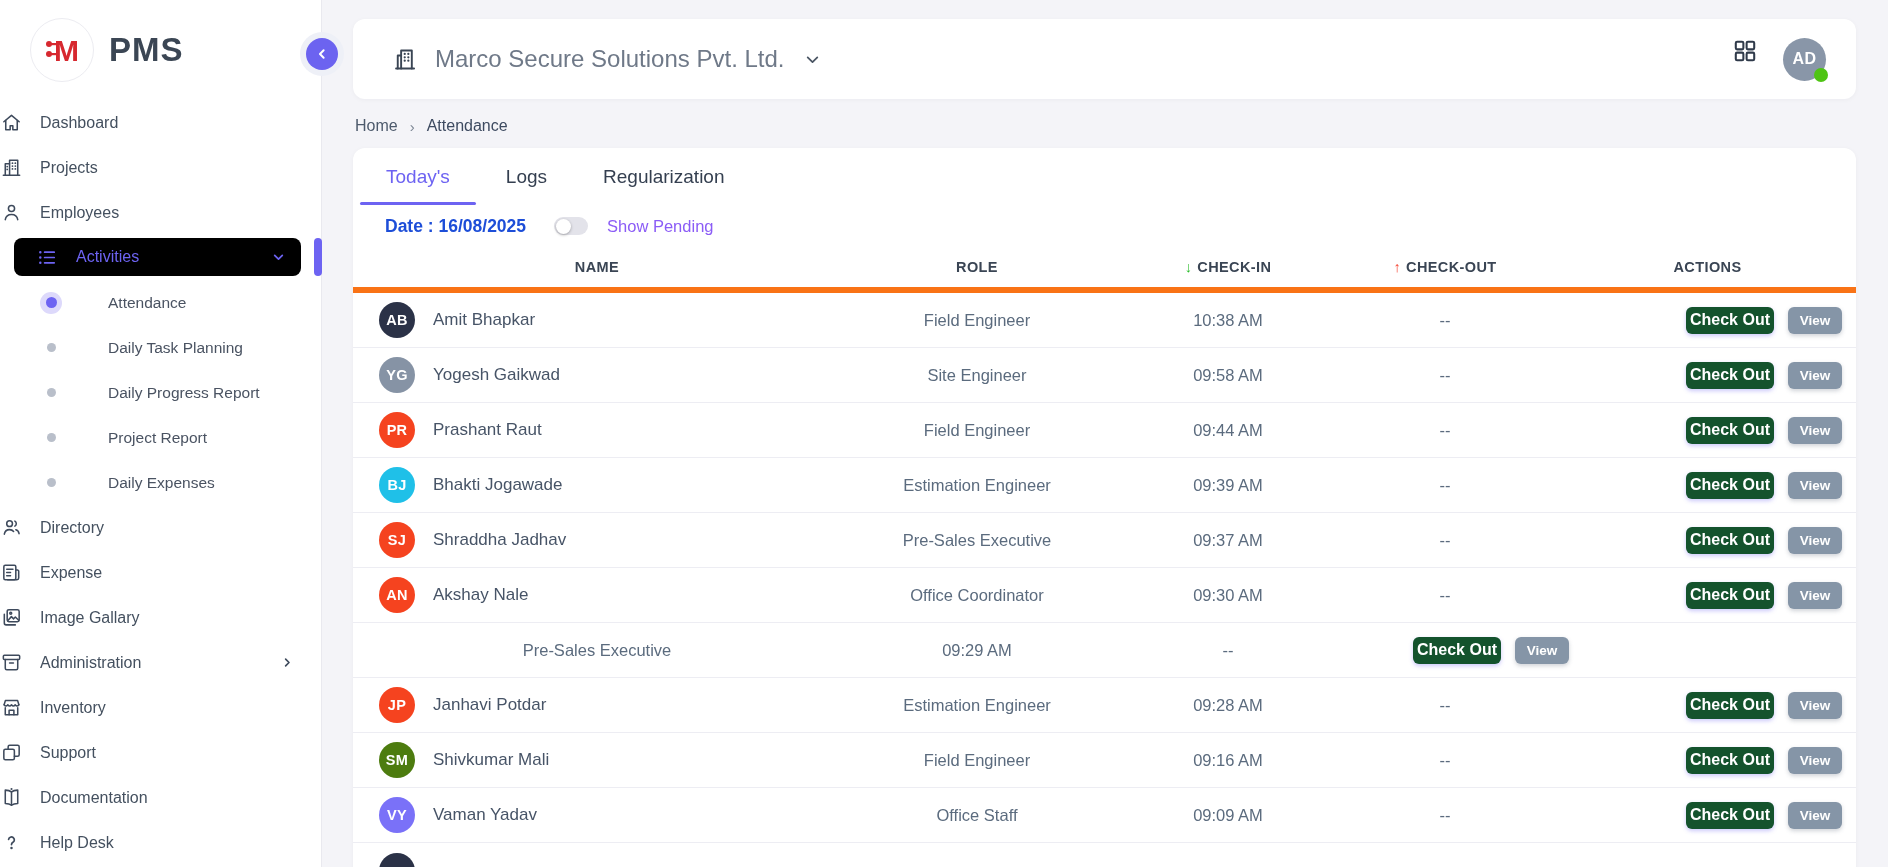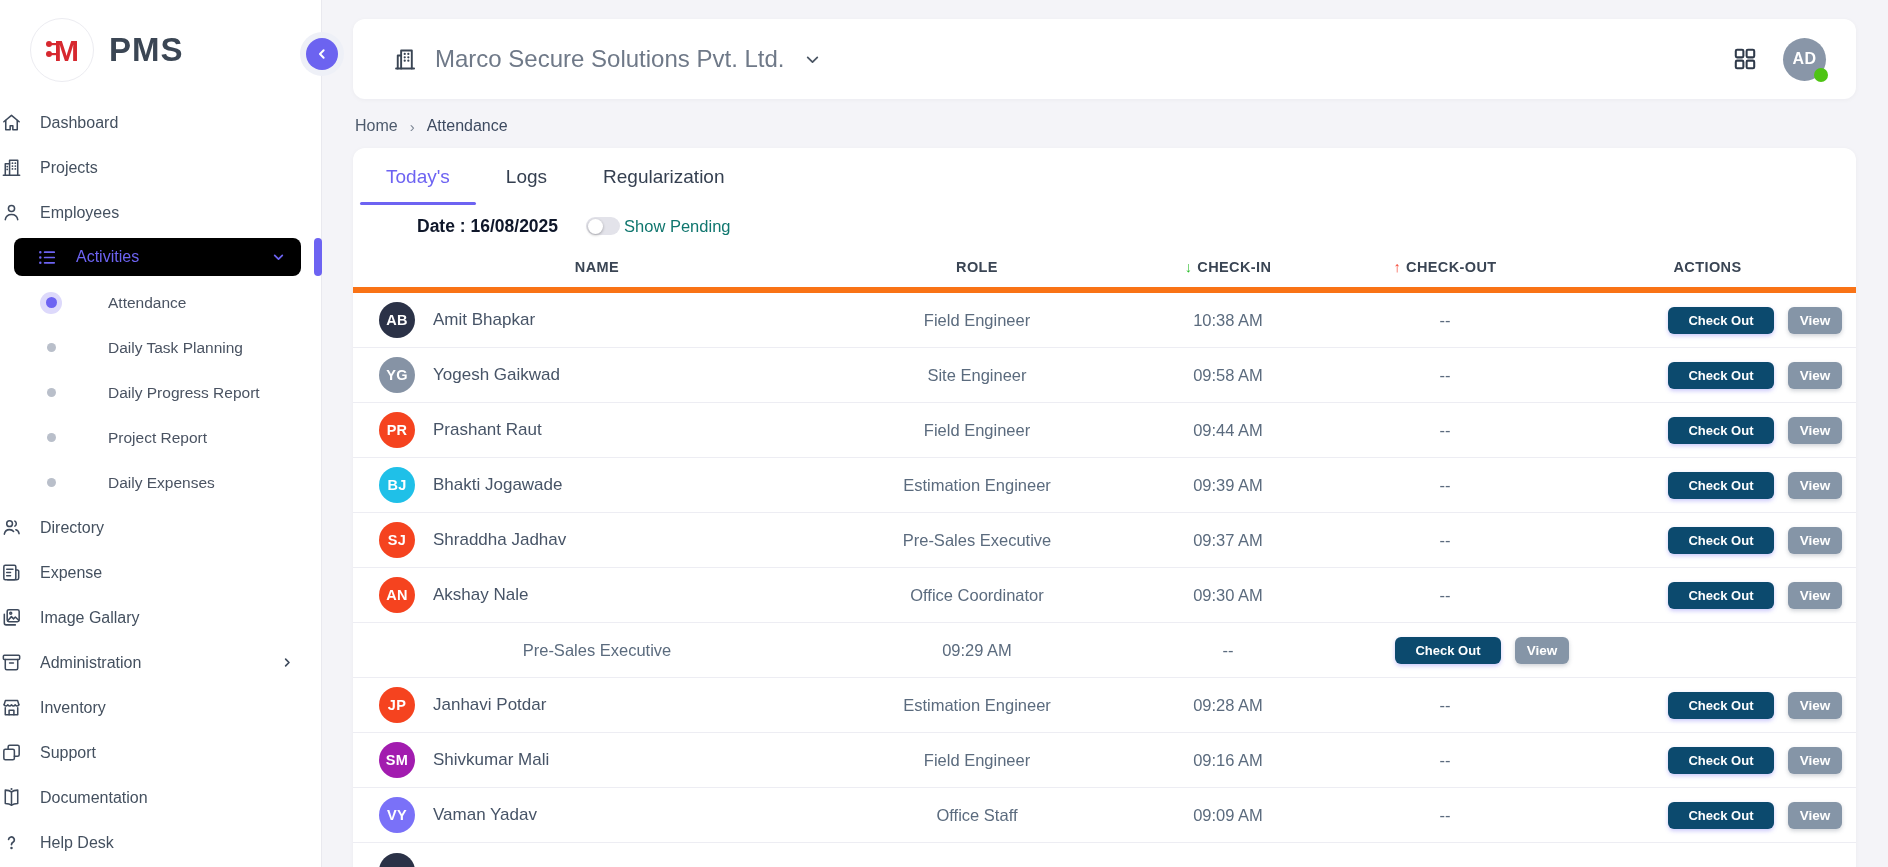--- a/index.html
+++ b/index.html
@@ -60,21 +60,21 @@
   
   .content { margin-left: 322px; padding: 19px 32px 0 31px; }
 
   .topbar {
     height: 80px; background: #fff; border-radius: 12px;
     display: flex; align-items: center; padding: 0 30px 0 38px;
     box-shadow: 0 1px 5px rgba(25,25,60,0.04);
   }
   .company-select { display: flex; align-items: center; gap: 17px; cursor: pointer; text-align: right; }
   .company-name { font-size: 24px; color: #6f7988; font-weight: 500; }
-  .topbar-right { margin-left: auto; display: flex; align-items: center; gap: 25px; }
+  .topbar-right { margin-left: auto; display: flex; gap: 25px; }
   .avatar-wrap { position: relative; width: 43px; height: 43px; cursor: pointer; }
   .avatar-circle {
     width: 43px; height: 43px; border-radius: 50%; background: #8996a8;
     color: #fff; font-weight: 700; font-size: 16px; letter-spacing: .5px;
     display: flex; align-items: center; justify-content: center;
   }
   .online-dot {
     position: absolute; right: -2px; bottom: -1px; width: 14px; height: 14px;
     border-radius: 50%; background: #4ec414;
   }
@@ -93,27 +93,27 @@
     padding: 0 28px; display: flex; align-items: center; position: relative;
     font-size: 19px; font-weight: 500; color: #343f50; cursor: pointer;
   }
   .tab.active { color: #6d63f2; }
   .tab.active::after {
     content: ""; position: absolute; left: 2px; right: 2px; bottom: 0;
     height: 3px; background: #6d63f2; border-radius: 2px;
   }
 
   .controls { height: 40px; display: flex; align-items: center; padding: 0 32px; margin-top: 1px; }
-  .date-label { font-size: 17.5px; font-weight: 700; color: #0f172a; margin-left: 32px; }
+  .date-label { font-size: 17.5px; font-weight: 700; color: #1d4ed8; }
   .toggle { margin-left: 28px; width: 34px; height: 18px; border-radius: 10px; background: #e3e3ea; position: relative; cursor: pointer; border: none; }
   .toggle .knob {
     position: absolute; left: 1.5px; top: 1.5px; width: 15px; height: 15px; border-radius: 50%;
     background: #fff; box-shadow: 0 1px 3px rgba(0,0,0,0.3);
   }
-  .toggle-label { margin-left: 4px; font-size: 16.5px; color: #0f766e; }
+  .toggle-label { margin-left: 19px; font-size: 16.5px; color: #8b5cf6; }
 
   
   .grid-cols {
     display: grid; grid-template-columns: 440px 320px 182px 252px 1fr;
     align-items: center; padding: 0 12px 0 24px;
   }
   .thead { height: 47px; border-bottom: 6px solid #f97316; }
   .th { text-align: center; font-size: 14.5px; font-weight: 700; color: #3a4554; letter-spacing: .4px; }
   .th.sortable { cursor: pointer; }
   .arrow-down { color: #2dbd2d; font-weight: 700; margin-right: 5px; }
@@ -123,22 +123,22 @@
   .name-cell { display: flex; align-items: center; gap: 18px; padding-left: 2px; }
   .avatar-sm {
     width: 36px; height: 36px; border-radius: 50%; flex: 0 0 36px;
     color: #fff; font-weight: 700; font-size: 14.5px; letter-spacing: .3px;
     display: flex; align-items: center; justify-content: center;
   }
   .emp-name { font-size: 17px; color: #475467; }
   .cell-center { text-align: center; font-size: 16.5px; color: #5b6b7e; }
   .actions-cell { display: flex; justify-content: flex-end; gap: 14px; padding-right: 2px; }
   .btn-co {
-    width: 106px; height: 27px; border: none; border-radius: 6px; background: #0c4a6e;
-    color: #fff; font-weight: 700; font-size: 13px; cursor: pointer;
+    width: 88px; height: 27px; border: none; border-radius: 6px; background: #14532d;
+    color: #fff; font-weight: 700; font-size: 16px; cursor: pointer;
     font-family: inherit; box-shadow: 0 2px 4px rgba(109,99,242,0.35);
   }
   .btn-view {
     width: 54px; height: 27px; border: none; border-radius: 6px; background: #8595a7;
     color: #fff; font-weight: 700; font-size: 13.5px; cursor: pointer;
     font-family: inherit; box-shadow: 0 2px 4px rgba(100,110,125,0.3);
   }
   .trow.partial { border-bottom: none; }
 </style>
 </head>
@@ -514,21 +514,21 @@
       <div class="cell-center">09:28 AM</div>
       <div class="cell-center">--</div>
       <div class="actions-cell">
         <button class="btn-co">Check Out</button>
         <button class="btn-view">View</button>
       </div>
     </div>
 
     <div class="grid-cols trow">
       <div class="name-cell">
-        <span class="avatar-sm" style="background-color: #a21caf;">SM</span>
+        <span class="avatar-sm" style="background-color: #4d7c0f;">SM</span>
         <span class="emp-name">Shivkumar Mali</span>
       </div>
       <div class="cell-center">Field Engineer</div>
       <div class="cell-center">09:16 AM</div>
       <div class="cell-center">--</div>
       <div class="actions-cell">
         <button class="btn-co">Check Out</button>
         <button class="btn-view">View</button>
       </div>
     </div>

